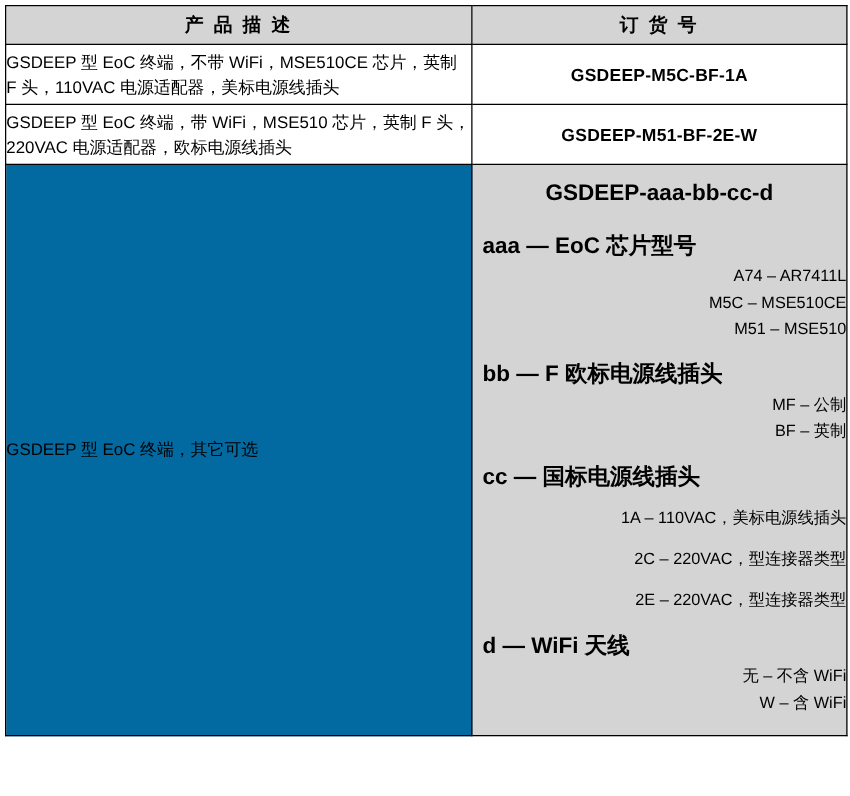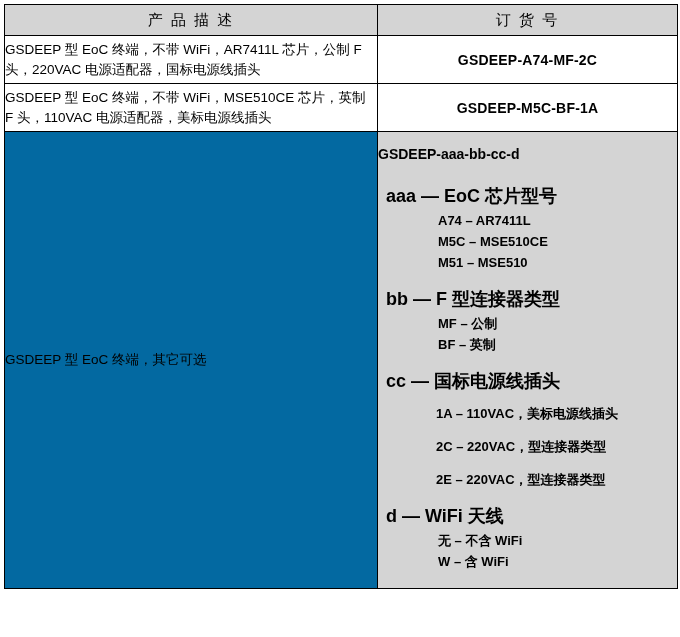--- a/index.html
+++ b/index.html
@@ -29,21 +29,21 @@
     border: 1px solid #000000;
     vertical-align: middle;
     padding: 0;
   }
   .col-desc { width: 373px; }
   .col-code { width: 300px; }
 
   thead th {
     background: #d4d4d4;
     text-align: center;
-    font-weight: normal;
+    font-weight: bold;
     font-size: 15px;
     height: 30px;
     letter-spacing: 2px;
   }
   .desc-cell {
     padding: 7px 8px 7px 7px;
     font-size: 13.5px;
     line-height: 20px;
     text-align: left;
   }
@@ -56,37 +56,38 @@
   tbody tr.variant-row { height: 48px; }
 
   .opts-cell {
     background: #d4d4d4;
     padding: 16px 10px 10px 10px;
     font-size: 13px;
     line-height: 20px;
     vertical-align: top;
   }
   .opts-title {
-    text-align: left;
+    text-align: center;
     font-weight: bold;
-    font-size: 14px;
+    font-size: 18px;
     margin: 12px 0 22px 0;
   }
   .opt-group { margin-bottom: 16px; }
   .opt-head {
     font-weight: bold;
     font-size: 18px;
     margin-bottom: 4px;
     padding-left: 8px;
   }
   .opt-item {
-    font-weight: bold;
+    font-weight: normal;
     font-size: 13px;
     padding-left: 60px;
     line-height: 21px;
+    text-align: right;
   }
   .opt-item.wide { padding-left: 58px; margin-top: 12px; }
   .last-desc-cell {
     background: #0369a1;
     padding-left: 7px;
     font-size: 13.5px;
     line-height: 20px;
     vertical-align: middle;
   }
 </style>
@@ -100,41 +101,41 @@
       <col class="col-code">
     </colgroup>
     <thead>
       <tr>
         <th>产 品 描 述</th>
         <th>订 货 号</th>
       </tr>
     </thead>
     <tbody>
       <tr class="variant-row">
-        <td class="desc-cell">GSDEEP 型 EoC 终端，不带 WiFi，AR7411L 芯片，公制 F 头，220VAC 电源适配器，国标电源线插头</td>
-        <td class="code-cell">GSDEEP-A74-MF-2C</td>
+        <td class="desc-cell">GSDEEP 型 EoC 终端，不带 WiFi，MSE510CE 芯片，英制 F 头，110VAC 电源适配器，美标电源线插头</td>
+        <td class="code-cell">GSDEEP-M5C-BF-1A</td>
       </tr>
       <tr class="variant-row">
-        <td class="desc-cell">GSDEEP 型 EoC 终端，不带 WiFi，MSE510CE 芯片，英制 F 头，110VAC 电源适配器，美标电源线插头</td>
-        <td class="code-cell">GSDEEP-M5C-BF-1A</td>
+        <td class="desc-cell">GSDEEP 型 EoC 终端，带 WiFi，MSE510 芯片，英制 F 头，220VAC 电源适配器，欧标电源线插头</td>
+        <td class="code-cell">GSDEEP-M51-BF-2E-W</td>
       </tr>
       <tr>
         <td class="last-desc-cell">GSDEEP 型 EoC 终端，其它可选</td>
         <td class="opts-cell">
           <div class="opts-title">GSDEEP-aaa-bb-cc-d</div>
 
           <div class="opt-group">
             <div class="opt-head">aaa — EoC 芯片型号</div>
             <div class="opt-item">A74 – AR7411L</div>
             <div class="opt-item">M5C – MSE510CE</div>
             <div class="opt-item">M51 – MSE510</div>
           </div>
 
           <div class="opt-group">
-            <div class="opt-head">bb — F 型连接器类型</div>
+            <div class="opt-head">bb — F 欧标电源线插头</div>
             <div class="opt-item">MF – 公制</div>
             <div class="opt-item">BF – 英制</div>
           </div>
 
           <div class="opt-group">
             <div class="opt-head">cc — 国标电源线插头</div>
             <div class="opt-item wide">1A – 110VAC，美标电源线插头</div>
             <div class="opt-item wide">2C – 220VAC，型连接器类型</div>
             <div class="opt-item wide">2E – 220VAC，型连接器类型</div>
           </div>

